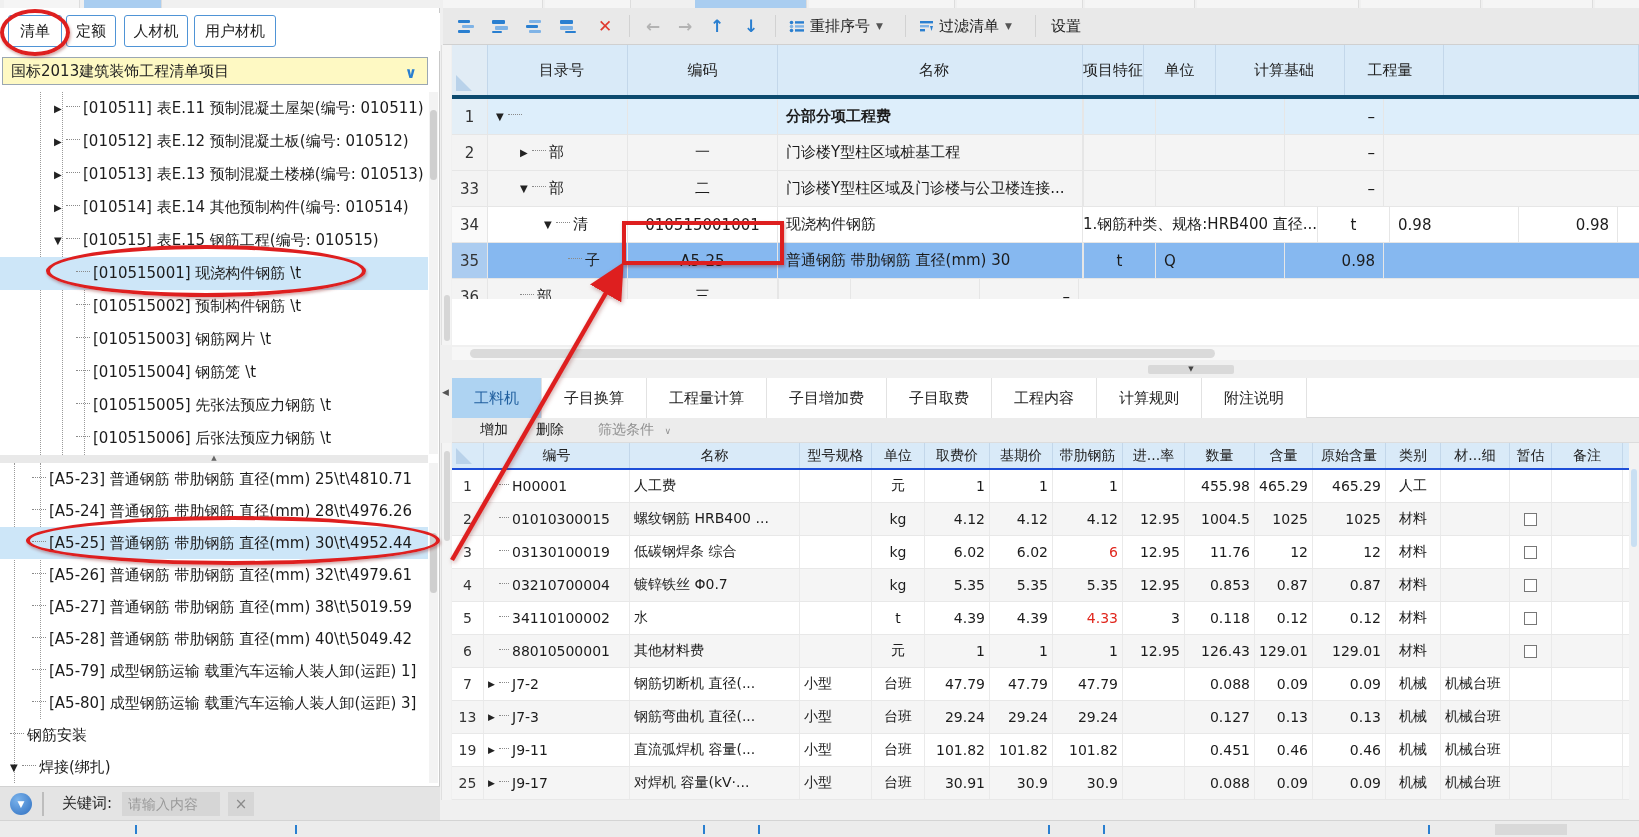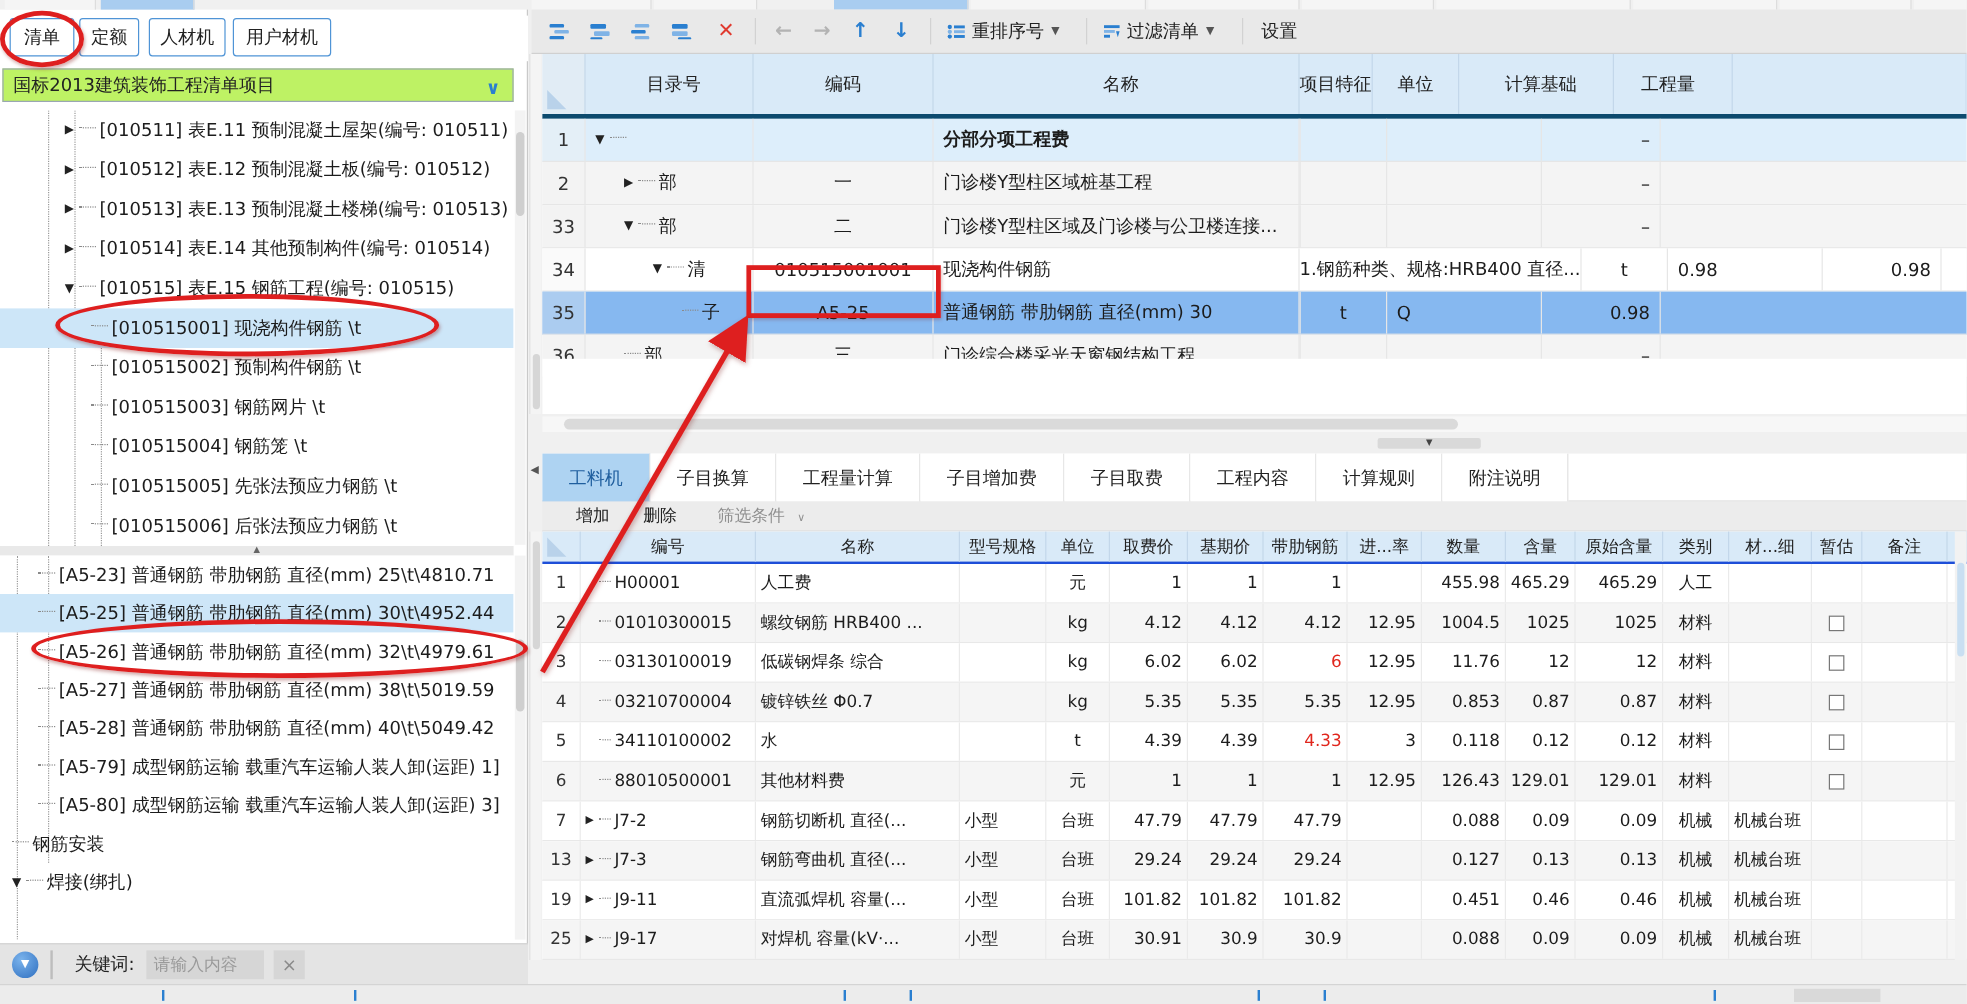--- a/index.html
+++ b/index.html
@@ -7,21 +7,21 @@
   body { font-family:"DejaVu Sans","Liberation Sans",sans-serif; color:#1c1c1c; }
   .screen { position:relative; width:1639px; height:837px; overflow:hidden; background:#f0f0f0; }
 
   
   .left-panel { position:absolute; left:0; top:0; width:440px; height:837px; background:#fff; border-right:1px solid #c9c9c9; }
   .lp-tabstrip { position:absolute; left:0; top:0; width:440px; height:8px; background:#f0f0f0; }
   .tab-stub { position:absolute; top:0; height:8px; background:#f5f5f5; border-right:1px solid #ddd; }
   .tab-stub.active { background:#a9cdf0; }
   .lp-buttons { position:absolute; left:0; top:13px; width:440px; height:38px; background:#fff;padding-left:32px; }
   .lp-btn { position:absolute; top:2px; height:32px; border:1px solid #4f94d6; border-radius:3px; background:#fff; font-size:15px; color:#222; text-align:center; line-height:30px; cursor:pointer; font-family:inherit; }
-  .lp-dropdown { position:absolute; left:2px; top:57px; width:426px; height:28px; border:1px solid #9aa7b3; background:#bef264; font-size:15px; line-height:26px; padding-left:8px; color:#222; }
+  .lp-dropdown { position:absolute; left:2px; top:57px; width:426px; height:28px; border:1px solid #9aa7b3; background:#fef9c3; font-size:15px; line-height:26px; padding-left:8px; color:#222; }
   .lp-dropdown .chev { position:absolute; right:10px; top:2px; color:#2a7fd0; font-size:15px; font-weight:bold; }
 
   .tree { position:absolute; left:0; width:428px; overflow:hidden; background:#fff; }
   #tree-top { top:92px; height:363px; }
   #tree-bottom { top:463px; height:320px; }
   .guide { position:absolute; top:0; bottom:0; width:0; border-left:1px dotted #9a9a9a; }
   .trow { position:relative; height:33px; line-height:33px; white-space:nowrap; font-size:15px; cursor:default; }
   #tree-bottom .trow { height:32px; line-height:32px; }
   .trow.sel { background:#cde6f8; }
   .tglyph { display:inline-block; width:12px; font-size:10px; color:#222; vertical-align:middle; }
@@ -174,20 +174,21 @@
         <div class="trow" style="padding-left: 76px;"><span class="conn"></span><span class="ttext">[010515005] 先张法预应力钢筋 \t</span></div>
         <div class="trow" style="padding-left: 76px;"><span class="conn"></span><span class="ttext">[010515006] 后张法预应力钢筋 \t</span></div>
       </div>
 
     <div class="tree-splitter">▲</div>
 
     <div class="tree" id="tree-bottom">
       <div class="guide" style="left:14px;"></div>
       <div class="guide" style="left:40px;bottom:64px;"></div>
     <div class="trow" style="padding-left: 32px;"><span class="conn"></span><span class="ttext">[A5-23] 普通钢筋 带肋钢筋 直径(mm) 25\t\4810.71</span></div>
+        <div class="trow" style="padding-left: 32px;"><span class="conn"></span><span class="ttext">[A5-24] 普通钢筋 带肋钢筋 直径(mm) 28\t\4976.26</span></div>
         <div class="trow sel" style="padding-left: 32px;"><span class="conn"></span><span class="ttext">[A5-25] 普通钢筋 带肋钢筋 直径(mm) 30\t\4952.44</span></div>
         <div class="trow" style="padding-left: 32px;"><span class="conn"></span><span class="ttext">[A5-26] 普通钢筋 带肋钢筋 直径(mm) 32\t\4979.61</span></div>
         <div class="trow" style="padding-left: 32px;"><span class="conn"></span><span class="ttext">[A5-27] 普通钢筋 带肋钢筋 直径(mm) 38\t\5019.59</span></div>
         <div class="trow" style="padding-left: 32px;"><span class="conn"></span><span class="ttext">[A5-28] 普通钢筋 带肋钢筋 直径(mm) 40\t\5049.42</span></div>
         <div class="trow" style="padding-left: 32px;"><span class="conn"></span><span class="ttext">[A5-79] 成型钢筋运输 载重汽车运输人装人卸(运距) 1]</span></div>
         <div class="trow" style="padding-left: 32px;"><span class="conn"></span><span class="ttext">[A5-80] 成型钢筋运输 载重汽车运输人装人卸(运距) 3]</span></div>
         <div class="trow" style="padding-left: 10px;"><span class="conn"></span><span class="ttext">钢筋安装</span></div>
         <div class="trow" style="padding-left: 10px;"><span class="tglyph">▼</span><span class="conn"></span><span class="ttext">焊接(绑扎)</span></div>
       </div>
 
@@ -395,21 +396,20 @@
         <div class="mcell m-fill"></div>
       </div>
       <div class="mrow gray">
         <div class="mcell m-num">36</div>
         <div class="mcell m-cat">
           <span style="display: inline-block; width: 24px;"></span>
           <span class="conn"></span>
           <span>部</span>
         </div>
         <div class="mcell m-code">三</div>
-        <div class="mcell m-name">门诊综合楼采光天窗钢结构工程</div>
         <div class="mcell m-feature"></div>
         <div class="mcell m-unit"></div>
         <div class="mcell m-base"></div>
         <div class="mcell m-qty">–</div>
         <div class="mcell m-fill"></div>
       </div>
     </div>
   <div class="white-gap"></div>
   <div class="hscroll">
       <div class="hthumb"></div>

